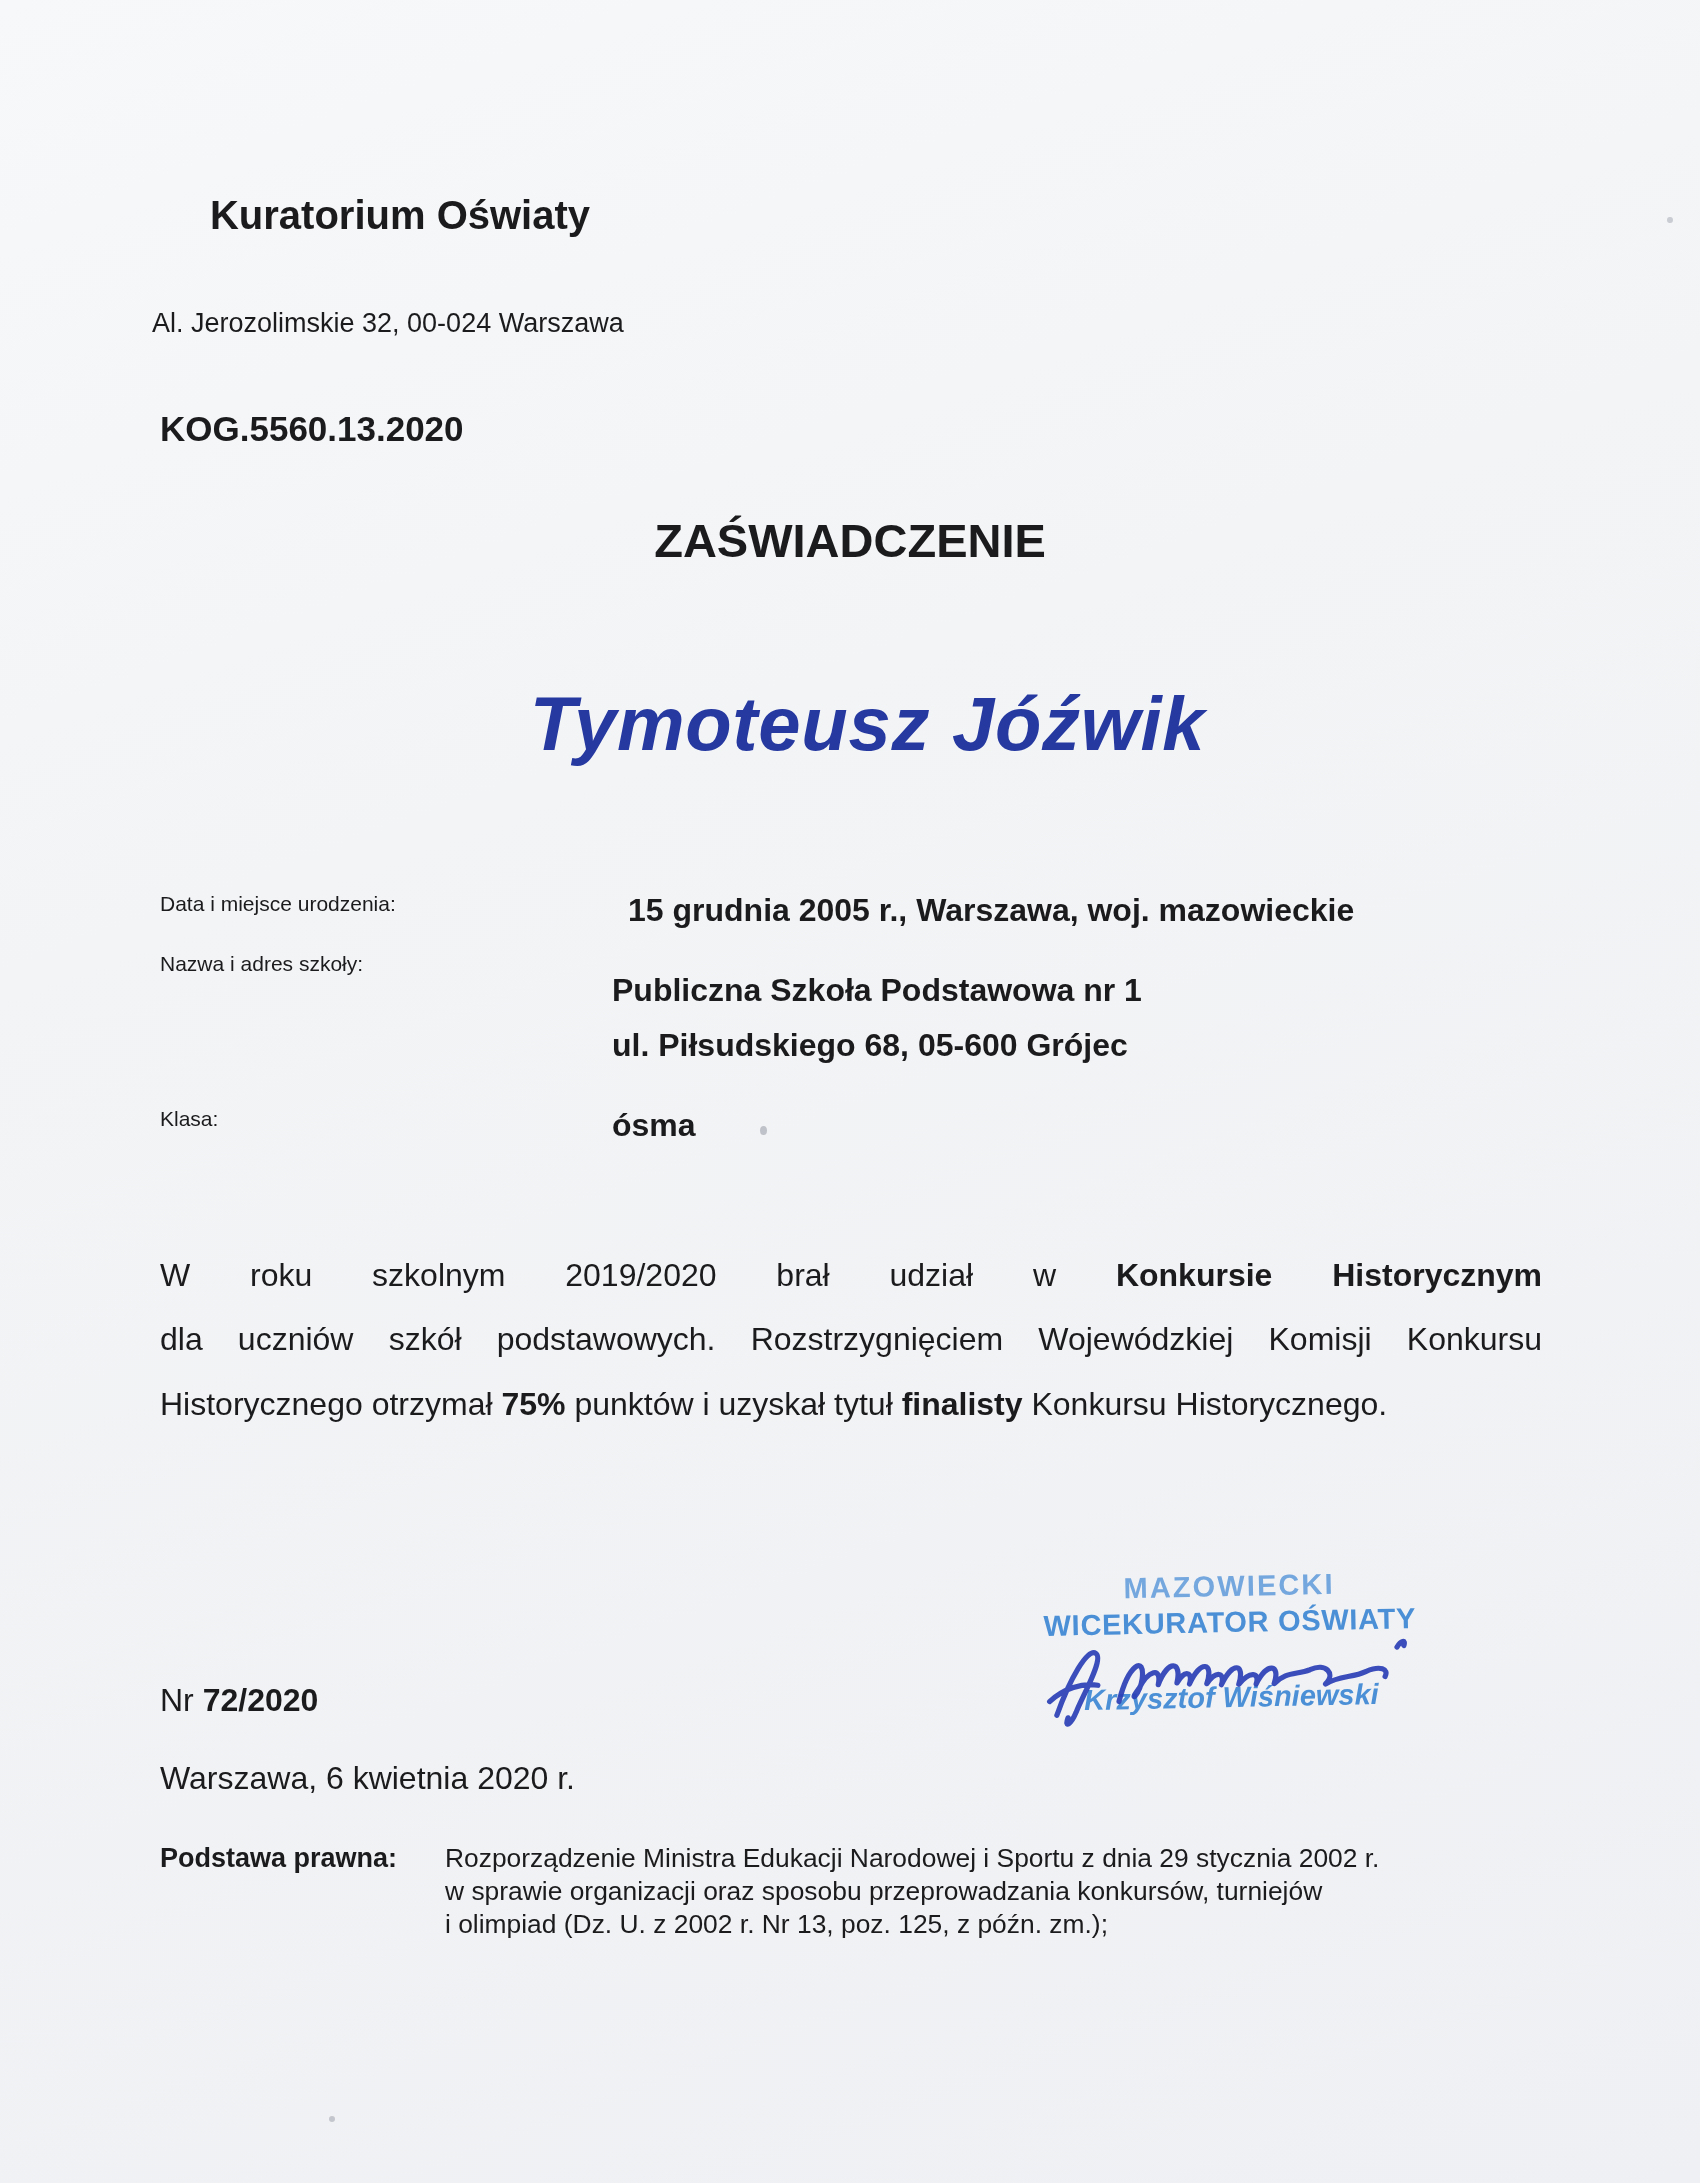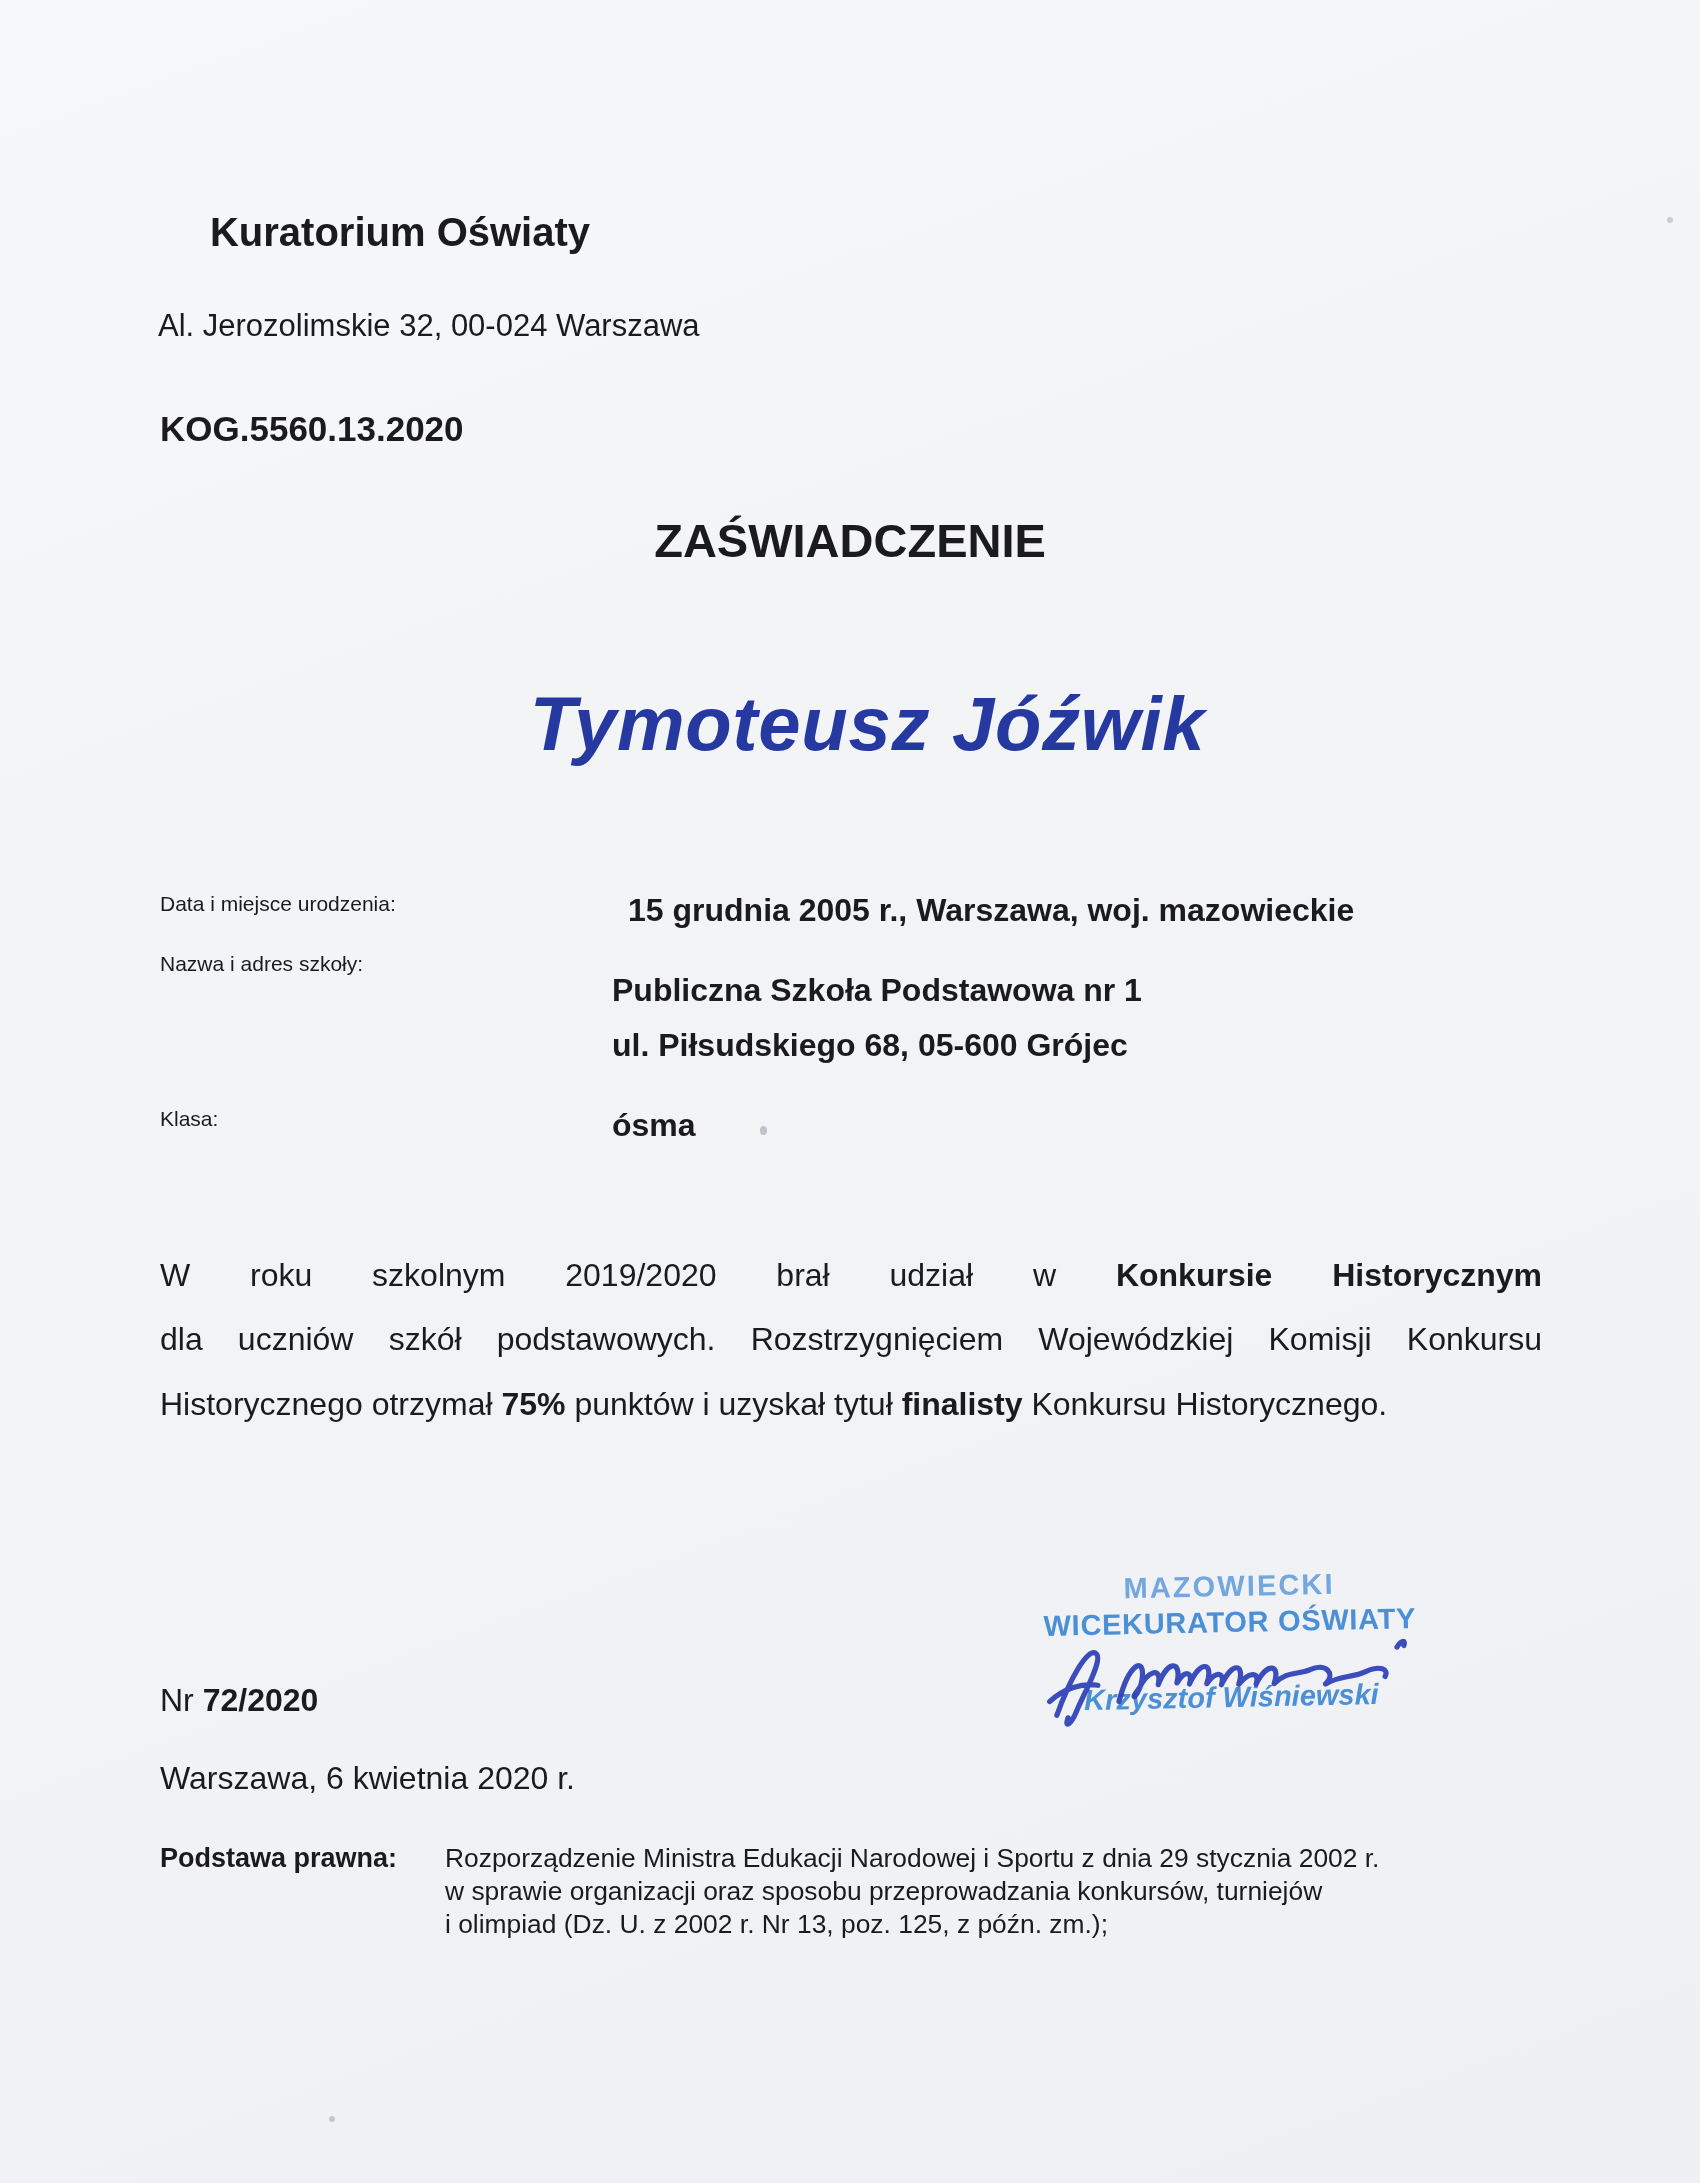--- a/index.html
+++ b/index.html
@@ -9,25 +9,25 @@
     height: 2183px;
     background: linear-gradient(160deg, #f7f8fa 0%, #f3f4f6 35%, #eff0f3 100%);
     font-family: "Liberation Sans", sans-serif;
     color: #1b1b1d;
     overflow: hidden;
   }
   .abs { position: absolute; }
   .b { font-weight: 700; }
 
   .org-block {
-    left: 160px; top: 207px; width: 480px;
+    left: 160px; top: 190px; width: 480px;
     text-align: center; font-weight: 700;
     font-size: 40px; line-height: 51px;
   }
-  .address-line { left: 158px; top: 308px; font-size: 31px; }
+  .address-line { left: 152px; top: 308px; font-size: 27px; }
 
   .ref-number { left: 160px; top: 409px; font-size: 35px; font-weight: 700; }
 
   .doc-title {
     left: 0; top: 513px; width: 1700px;
     text-align: center; font-size: 47px; font-weight: 700;
   }
 
   .recipient-name {
     left: 0; top: 680px; width: 1700px;

